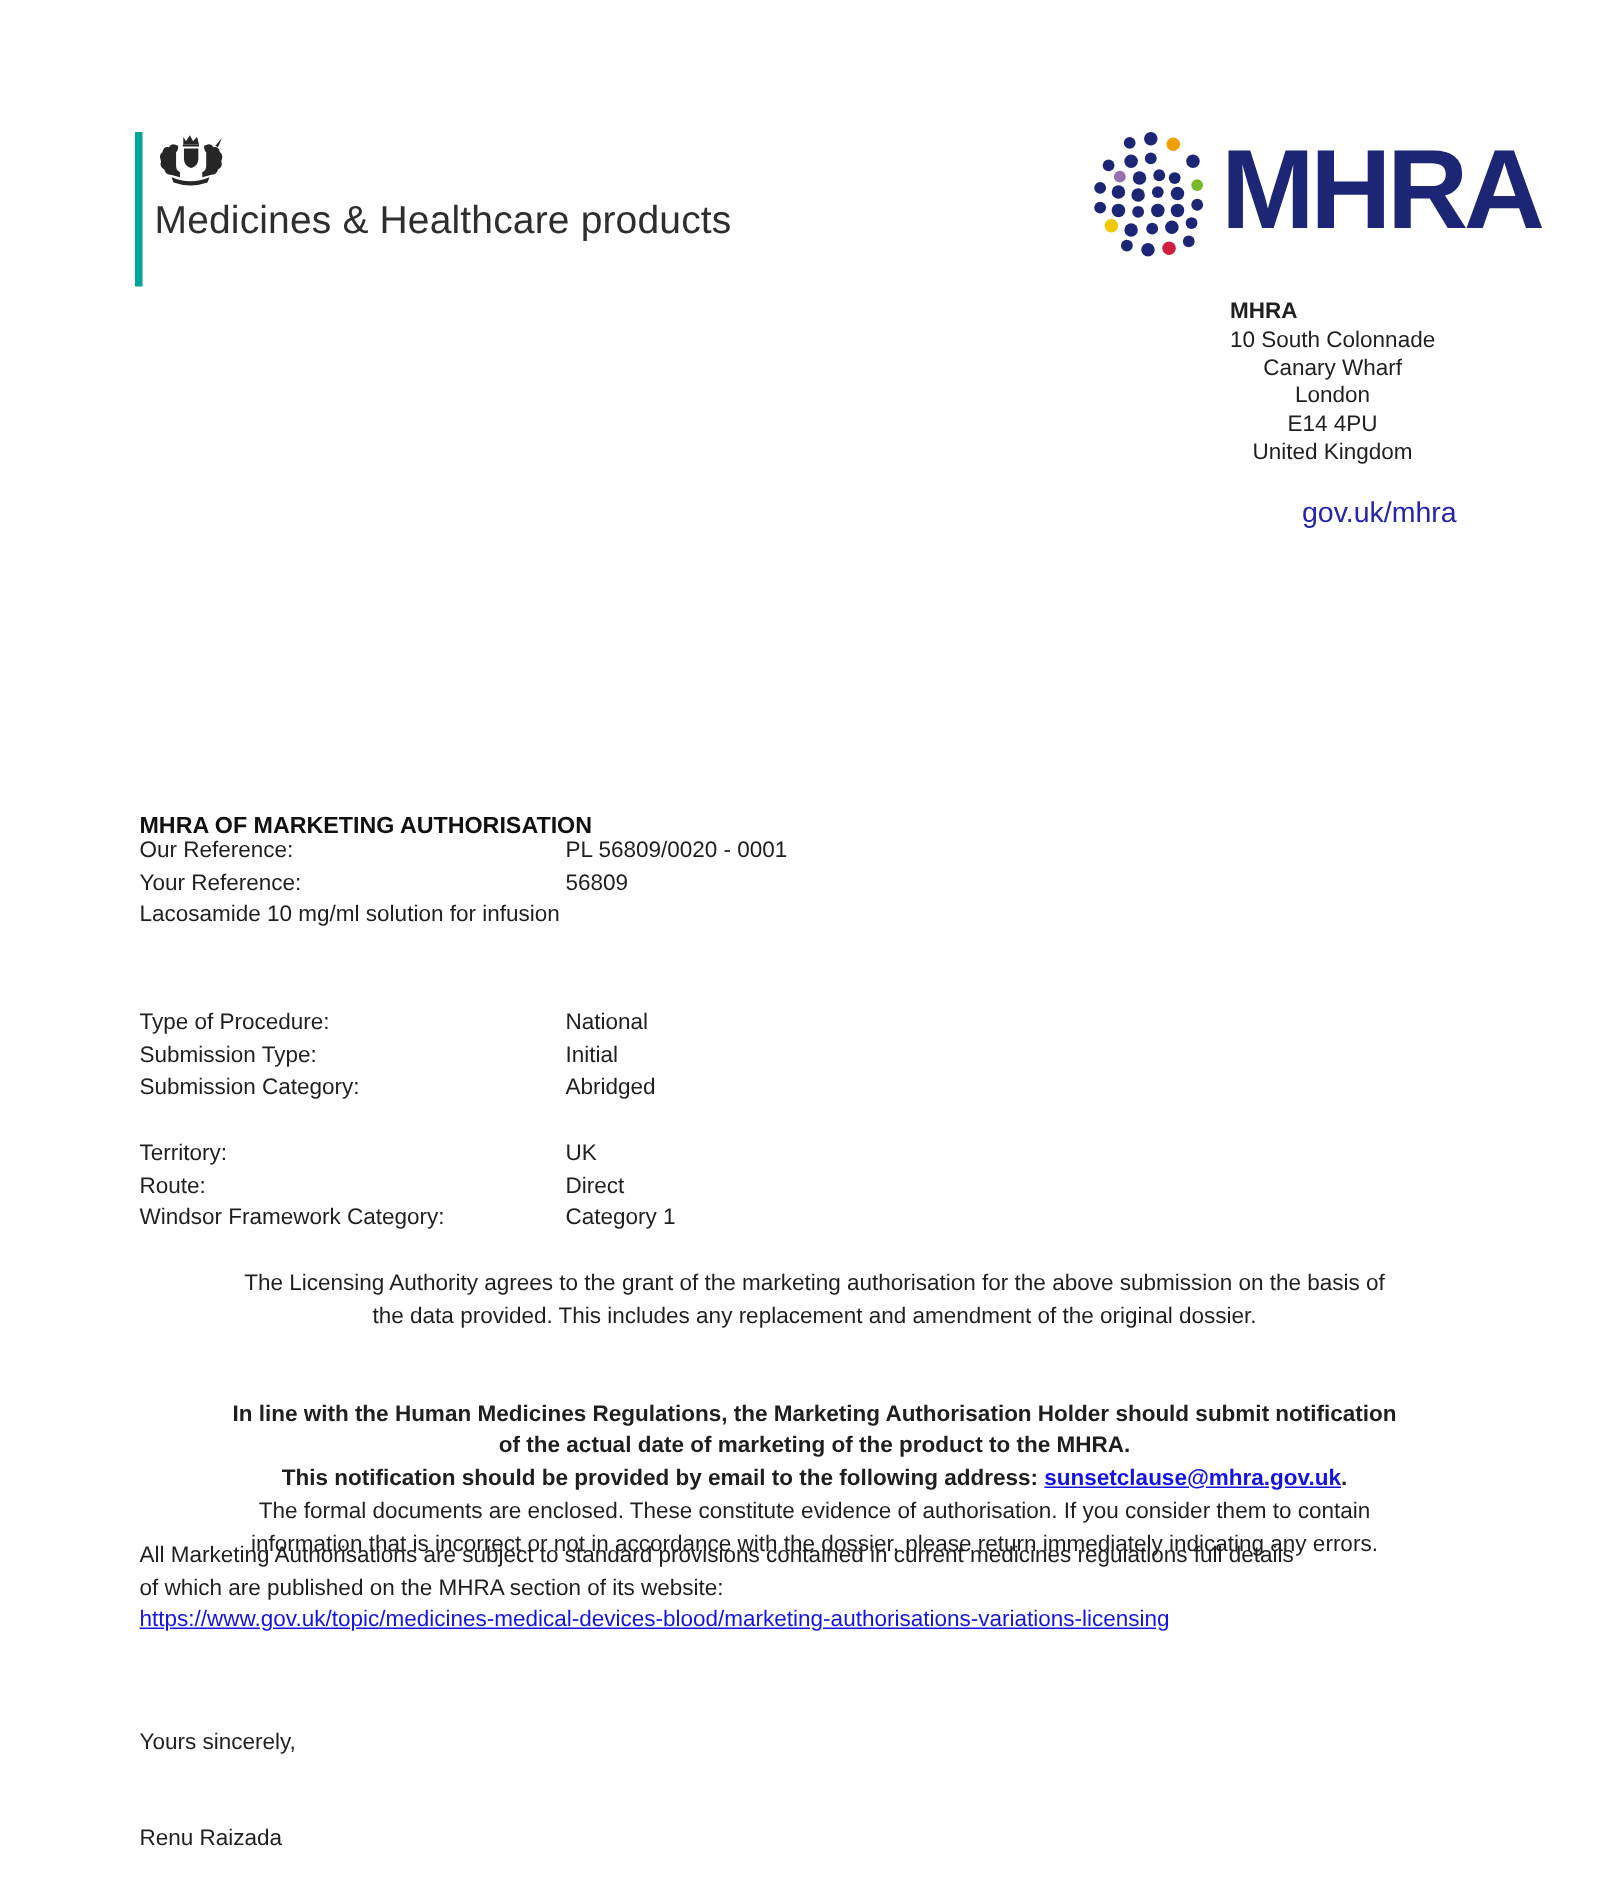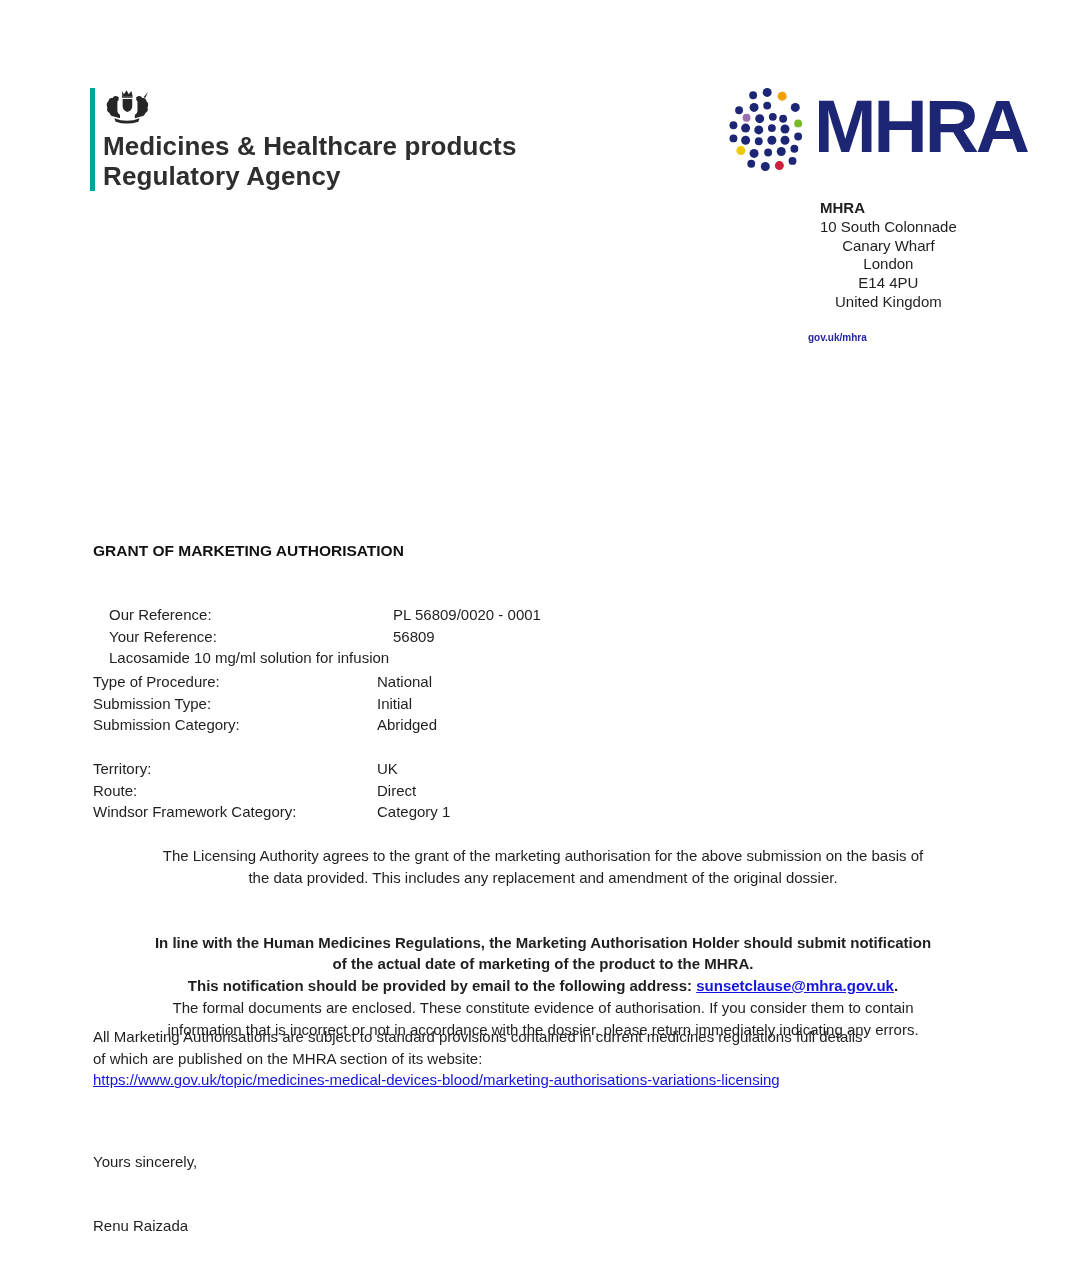--- a/index.html
+++ b/index.html
@@ -14,49 +14,49 @@
   .abs { position: absolute; }
   .pre { white-space: pre-line; text-align: center; }
 
   
   .teal-bar { left: 90px; top: 88px; width: 5px; height: 103px; background: var(--teal); }
   .crest { left: 103px; top: 89px; width: 48px; height: 40px; }
   .crest svg { width: 100%; height: 100%; }
   .dept-name {
     left: 103px; top: 131px;
     font-size: 26px; line-height: 30px;
-    color: #2e2e2e; letter-spacing: 0.1px; font-weight: bold;
+    color: #2e2e2e; letter-spacing: 0.1px;
   }
 
   
   .dot-cluster { left: 726px; top: 84px; width: 88px; height: 90px; }
   .dot-cluster svg { width: 100%; height: 100%; }
   .d-navy { fill: var(--navy); }
   .d-orange { fill: var(--dot_orange); }
   .d-purple { fill: var(--dot_purple); }
   .d-green { fill: var(--dot_green); }
   .d-yellow { fill: var(--dot_yellow); }
   .d-red { fill: var(--dot_red); }
   .wordmark {
     left: 814px; top: 90px;
     font-size: 75px; line-height: 72px; font-weight: bold;
     letter-spacing: -3px; color: var(--navy);
   }
 
   
   .address { left: 820px; top: 199px; font-size: 15px; line-height: 18.8px; color: #1f1f1f; }
   .address .addr-name { font-weight: bold; }
-  .website { left: 808px; top: 332px; font-size: 10px; font-weight: bold; color: var(--web_blue); }
+  .website { left: 868px; top: 332px; font-size: 19px; font-weight: normal; color: var(--web_blue); }
 
   
   .main { left: 93px; top: 0; width: 900px; font-size: 15px; line-height: 21.6px; }
   .heading { position: absolute; top: 540px; left: 0; font-size: 15.5px; font-weight: bold; color: #111111; }
 
   .ref-group { position: absolute; left: 0; width: 900px; }
-  .ref-group-1 { top: 604px; margin-left: 16px; }
+  .ref-group-1 { top: 556px; }
   .ref-group-2 { top: 671px; }
   .ref-group-3 { top: 758px; }
   .ref-row { display: grid; grid-template-columns: 284px 1fr; line-height: 21.7px; }
 
   .para { position: absolute; left: 0; width: 900px; }
   .para-1 { top: 845px; }
   .para-2 { top: 910px; font-weight: bold; }
   .para-3 { top: 997px; }
   .para-4 { top: 1026px; }
   .closing { position: absolute; left: 0; top: 1151px; }
@@ -84,21 +84,20 @@
     <path d="M76 18 q10 -6 14 2 q8 -2 10 8 q6 4 2 14 q3 8 -5 12 q-2 8 -10 8 l-14 4 v-8 q6 -2 6 -10 v-20 q-4 -4 -3 -10 z"></path>
 
     <path d="M93 18 l10 -12 -6 14 z"></path>
 
     <path d="M26 66 q29 12 58 0 l-3 8 q-26 9 -52 0 z"></path>
   </svg>
 </div>
 
 <div class="abs dept-name">
   <div>Medicines &amp; Healthcare products</div>
-  <div>Regulatory Agency</div>
 </div>
 
 <div class="abs dot-cluster">
   <svg viewBox="0 0 92 96">
     <circle class="d-navy" cx="28" cy="12" r="4.2"></circle>
     <circle class="d-navy" cx="43" cy="9" r="4.8"></circle>
     <circle class="d-orange" cx="59" cy="13" r="4.8"></circle>
     <circle class="d-navy" cx="13" cy="28" r="4.2"></circle>
     <circle class="d-navy" cx="29" cy="25" r="4.8"></circle>
     <circle class="d-navy" cx="43" cy="23" r="4.2"></circle>
@@ -138,21 +137,21 @@
   <div class="pre">10 South Colonnade
 Canary Wharf
 London
 E14 4PU
 United Kingdom</div>
 </div>
 <div class="abs website">gov.uk/mhra</div>
 
 <div class="abs main">
 
-  <div class="heading">GRANT OF MARKETING AUTHORISATION</div>
+  <div class="heading">MHRA OF MARKETING AUTHORISATION</div>
 
   <div class="ref-group ref-group-1">
     <div class="ref-row">
       <span>Our Reference:</span>
       <span>PL 56809/0020 - 0001</span>
     </div>
     <div class="ref-row">
       <span>Your Reference:</span>
       <span>56809</span>
     </div>

